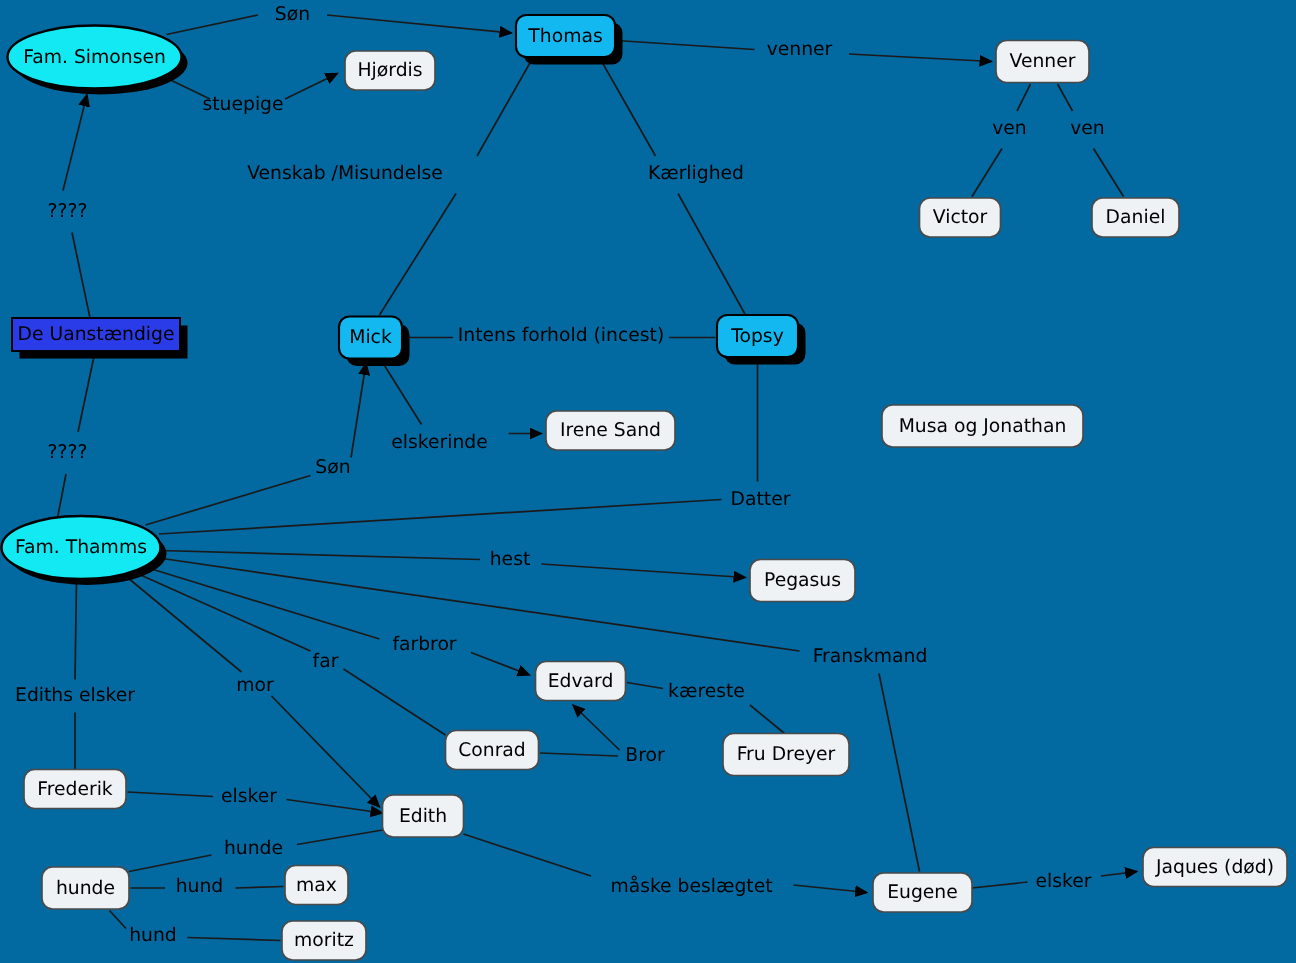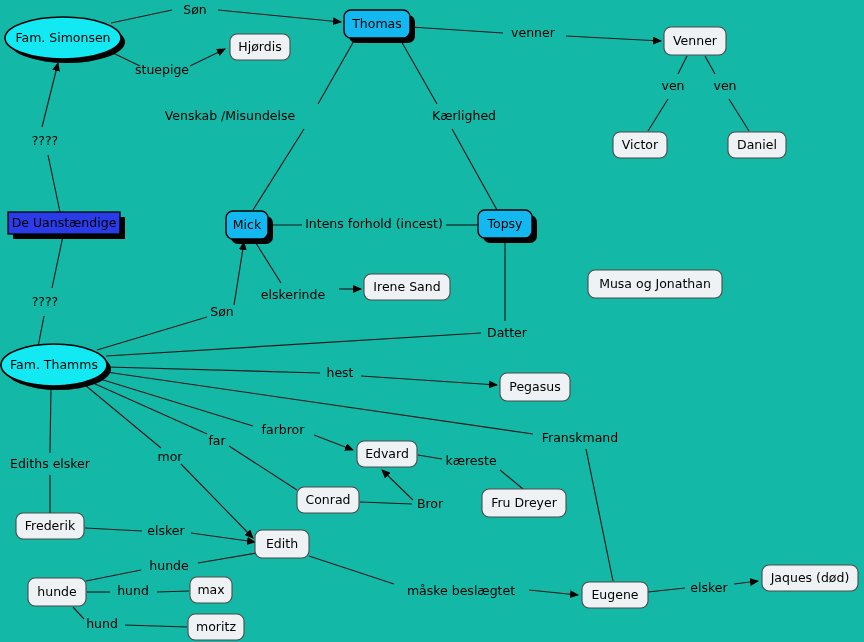--- a/index.html
+++ b/index.html
@@ -7,21 +7,21 @@
     padding: 0;
     background: #ffffff;
   }
   body {
     font-family: "DejaVu Sans", sans-serif;
   }
   #canvas-wrap {
     position: relative;
     width: 864px;
     height: 642px;
-    background: #14b8a6;
+    background: #0369a1;
     overflow: hidden;
   }
   svg#map {
     position: absolute;
     left: 0;
     top: 0;
     width: 864px;
     height: 642px;
   }
   .edge-line {

